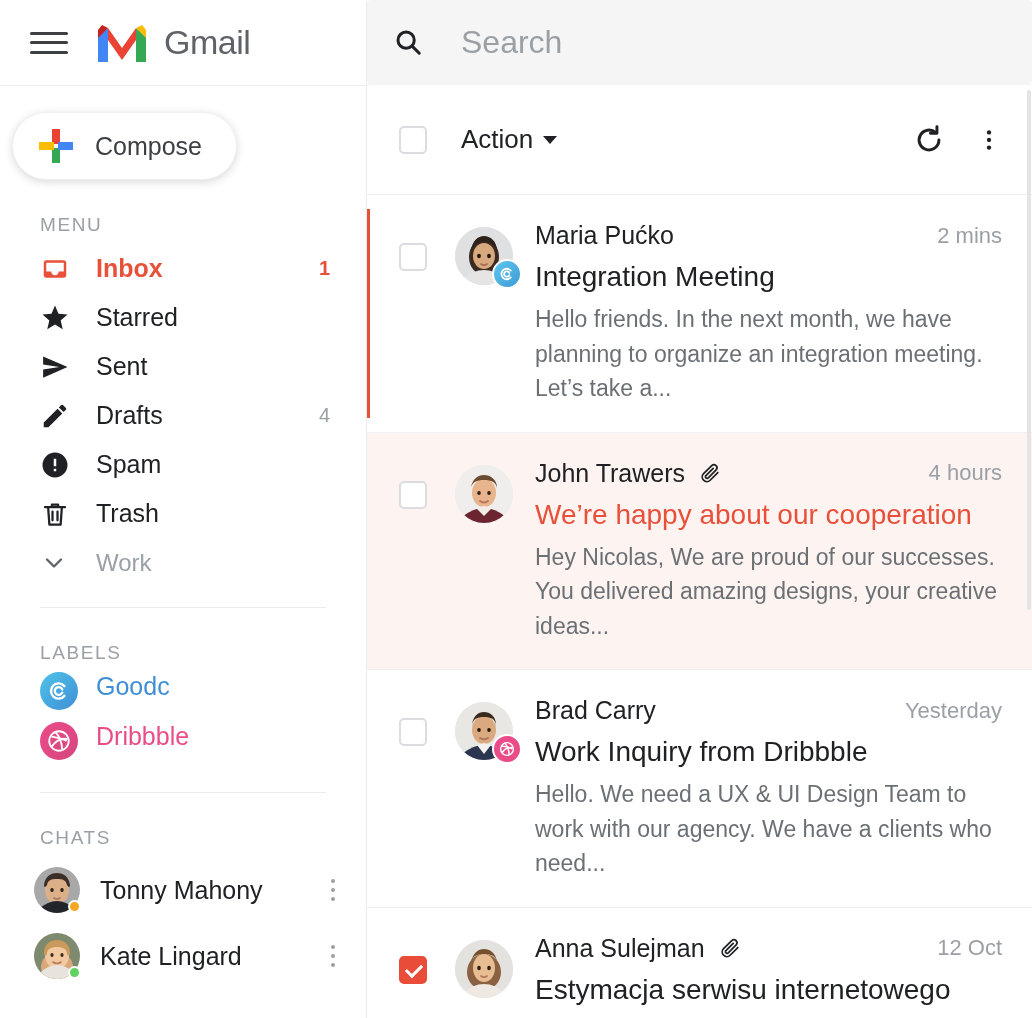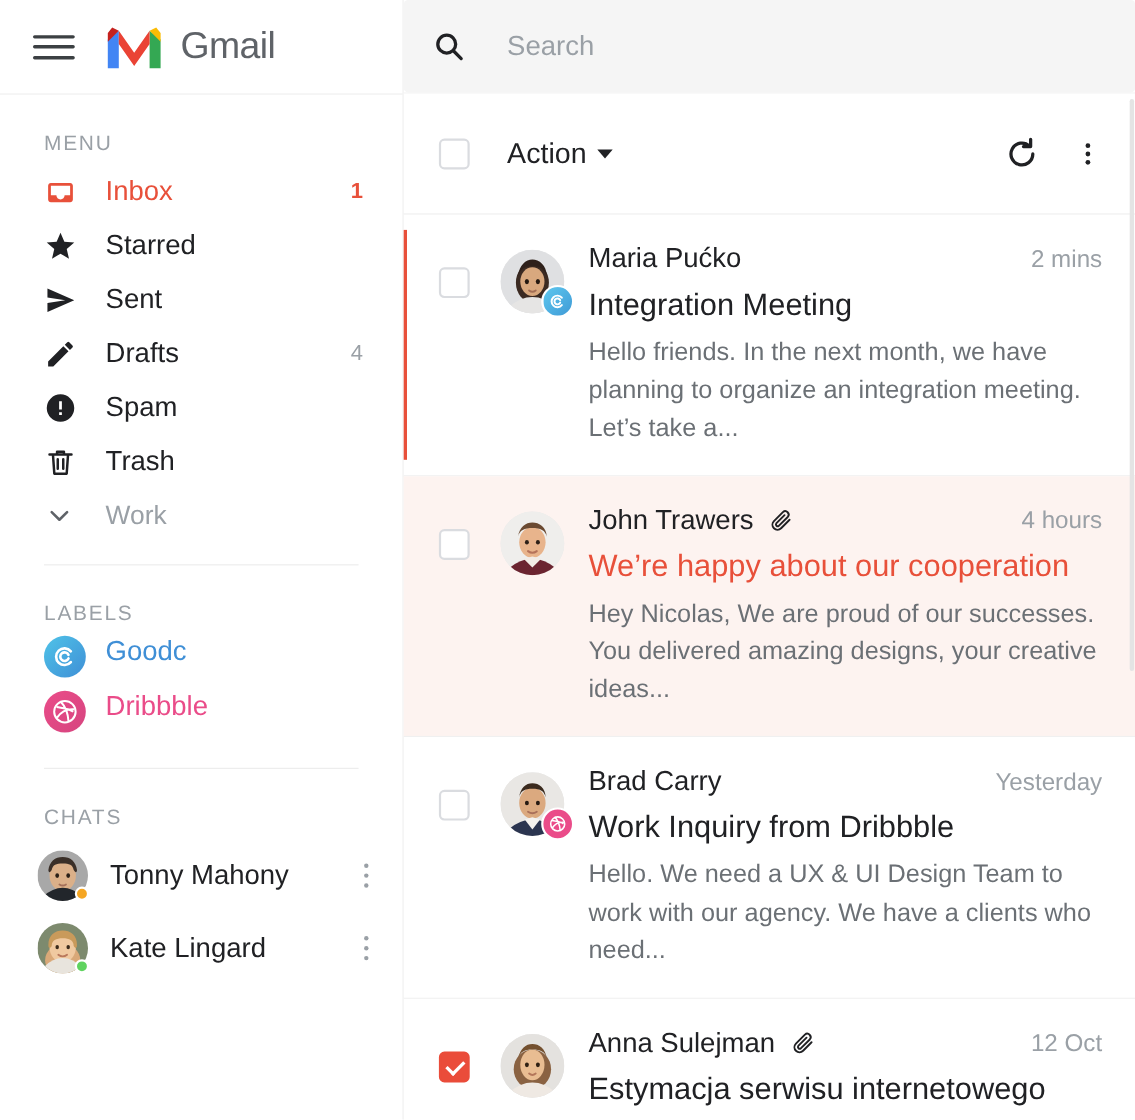--- a/index.html
+++ b/index.html
@@ -62,21 +62,21 @@
   }
   .nav-list { list-style: none; }
   .nav-item {
     display: flex; align-items: center;
     height: 49px; padding-left: 40px; padding-right: 36px;
     cursor: pointer;
   }
   .nav-icon { width: 34px; margin-right: 22px; display: flex; align-items: center; justify-content: flex-start; }
   .nav-label { font-size: 25px; color: #202124; flex: 1; }
   .nav-count { font-size: 20px; color: #9aa0a6; }
-  .nav-item.active .nav-label { color: #e8503a; font-weight: normal; }
+  .nav-item.active .nav-label { color: #e8503a; font-weight: bold; }
   .nav-item.active .nav-count { color: #e8503a; font-weight: bold; }
   .nav-item.muted .nav-label { color: #9aa0a6; font-size: 24px; }
 
   .divider { height: 1px; background: #ececec; margin: 20px 40px 0 40px; }
 
   .label-item { display: flex; height: 50px; padding-left: 40px; cursor: pointer; }
   .label-badge { width: 38px; height: 38px; border-radius: 50%; margin-right: 18px; flex: 0 0 38px;
                  display: flex; align-items: center; justify-content: center; }
   .badge-goodc { background: linear-gradient(135deg,#4fc3e8 0%,#3f8fd6 100%); }
   .badge-dribbble { background: linear-gradient(135deg,#ea4c89 0%,#d6457f 100%); }
@@ -95,21 +95,21 @@
   
   .main { flex: 1; height: 1018px; position: relative; background: #fff; }
   .search-bar {
     height: 84px; margin: 0 0 0 0; background: #f5f5f5;
     display: flex; align-items: center; padding-left: 26px;
     border-radius: 4px;
   }
   .search-icon-wrap { width: 40px; margin-right: 28px; display: flex; align-items: center; }
   .search-input {
     border: none; outline: none; background: transparent;
-    font-size: 25px; color: #14532d; font-family: "Liberation Sans", sans-serif;
+    font-size: 32px; color: #14532d; font-family: "Liberation Sans", sans-serif;
     width: 80%;
   }
   .search-input::placeholder { color: #9aa0a6; }
 
   .toolbar {
     height: 111px; border-bottom: 1px solid #eeeeee; border-top: 1px solid #f4f4f4;
     display: flex; align-items: center; padding: 0 30px 0 32px;
   }
   .cbox {
     width: 28px; height: 28px; border: 2px solid #dadce0; border-radius: 5px;
@@ -173,20 +173,31 @@
       <svg class="gmail-logo" viewBox="0 0 56 42">
         <path d="M4 40 L4 14 L14 6 L14 40 Z" fill="#4285f4"></path>
         <path d="M42 40 L42 6 L52 14 L52 40 Z" fill="#34a853"></path>
         <path d="M4 8 L4 16 L14 6 L8 3 Z" fill="#c5221f"></path>
         <path d="M52 8 L52 16 L42 6 L48 3 Z" fill="#fbbc05"></path>
         <path d="M14 6 L28 26 L42 6 L42 18 L28 38 L14 18 Z" fill="#ea4335"></path>
       </svg>
       <div class="brand-name">Gmail</div>
     </div>
 
+    <div class="compose-wrap">
+      <div class="compose-btn">
+        <span class="plus-icon">
+          <i class="plus-v-top"></i>
+            <i class="plus-v-bot"></i>
+          <i class="plus-h-left"></i>
+            <i class="plus-h-right"></i>
+        </span>
+        <span class="compose-label">Compose</span>
+      </div>
+    </div>
 
     <div class="section-head">MENU</div>
 
     <ul class="nav-list">
       <li class="nav-item active">
         <span class="nav-icon">
           <svg width="30" height="30" viewBox="0 0 24 24" fill="#e8503a">
             <path d="M19 5H5c-1.1 0-2 .9-2 2v10c0 1.1.9 2 2 2h14c1.1 0 2-.9 2-2V7c0-1.1-.9-2-2-2zm0 9h-4c0 1.66-1.35 3-3 3s-3-1.34-3-3H5V7h14v7z"></path>
           </svg>
         </span>

